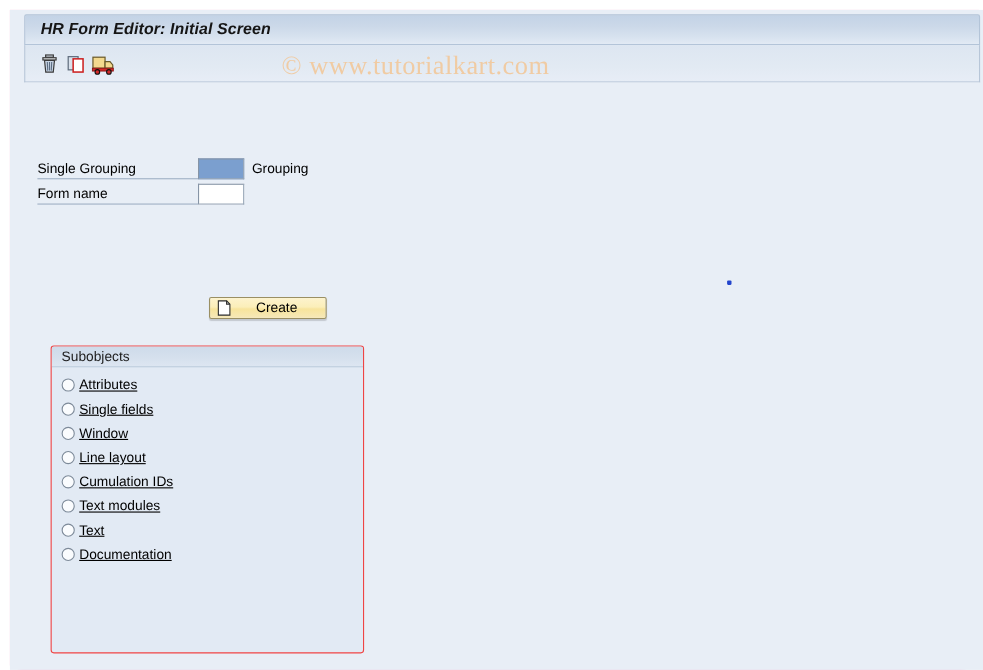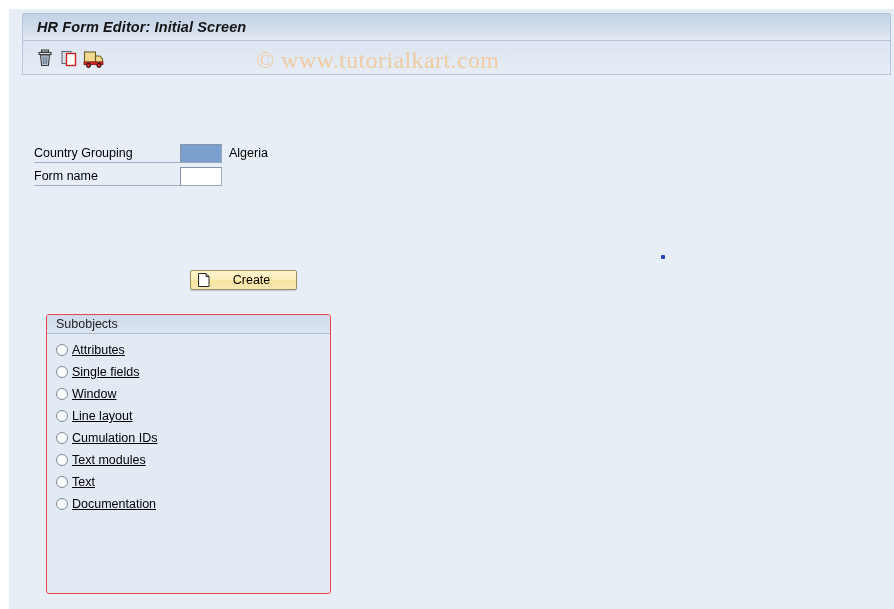--- a/index.html
+++ b/index.html
@@ -327,24 +327,24 @@
           <circle cx="18" cy="19.4" r="2.1" fill="#d42a2a" stroke="#111" stroke-width="1"></circle>
         </svg>
       </div>
     </div>
 
     <div id="watermark">© www.tutorialkart.com</div>
 
     <div id="content">
 
       <div class="field-row" style="left:12px; top:70px; width:330px;">
-        <div class="field-label">Country Grouping</div>
+        <div class="field-label">Single Grouping</div>
         <div class="fld-line"></div>
         <input id="country-input" class="input-box" type="text" value="DZ" style="">
-        <div id="country-text">Algeria</div>
+        <div id="country-text">Grouping</div>
       </div>
 
       <div class="field-row" style="left:12px; top:93px; width:330px;">
         <div class="field-label">Form name</div>
         <div class="fld-line"></div>
         <input id="formname-input" class="input-box" type="text" value="" style="">
       </div>
 
       <div id="create-btn" class="sap-btn">
         <svg class="btn-icon" viewBox="0 0 16 16">

